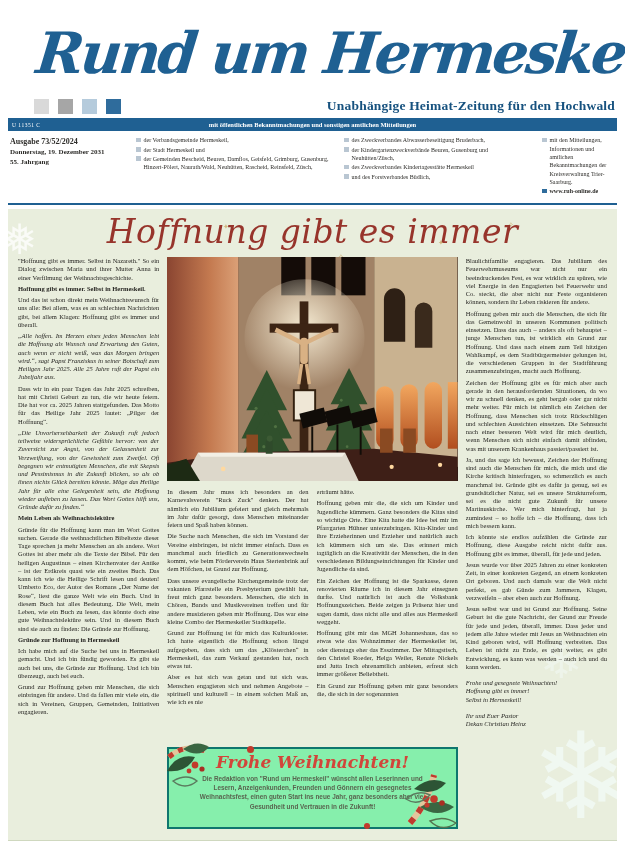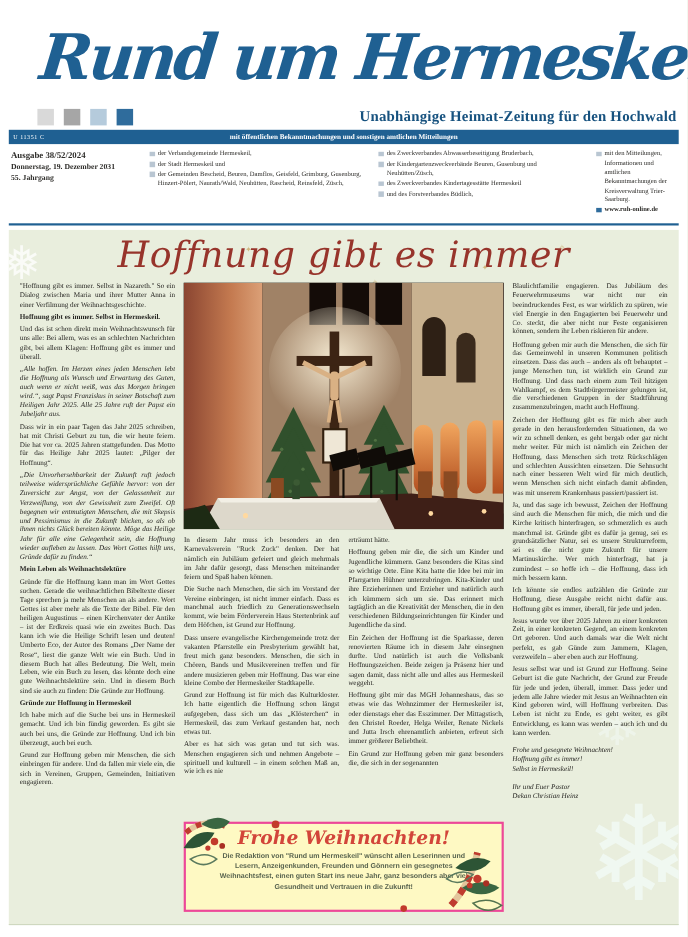--- a/index.html
+++ b/index.html
@@ -45,21 +45,21 @@
   .p-b { font-weight:bold; text-align:left; }
   .p-i { font-style:italic; white-space:pre-line; }
   .col1 { grid-area:1/1/4/2; } .photo { grid-area:1/2/2/4; } .col2 { grid-area:2/2/3/3; }
   .col3 { grid-area:2/3/3/4; } .xmas-box { grid-area:3/2/4/4; } .col4 { grid-area:1/4/4/5; }
   .sig { margin-top:8px; }
 
   .photo { background:#241510; overflow:hidden; }
   .photo svg { display:block; width:100%; height:100%; }
 
   
-  .xmas-box { background:#fef9c3; border:2px solid #ec4899; position:relative; padding:4px 30px 3px 30px; text-align:center; overflow:visible; }
+  .xmas-box { background:#86efac; border:2px solid #0f766e; position:relative; padding:4px 30px 3px 30px; text-align:center; overflow:visible; }
   .box-title { font-family:"DejaVu Serif", serif; font-style:italic; font-weight:bold; font-size:17px; color:#d2453a; line-height:1.1; }
   .box-body { font-family:"Liberation Sans", sans-serif; font-weight:bold; font-size:6.4px; line-height:1.45; color:#59644f; margin-top:2px; }
   .holly { position:absolute; pointer-events:none; }
   .holly-left { left:-4px; top:-8px; width:58px; height:52px; }
   .holly-right { right:-6px; bottom:-6px; width:62px; height:70px; }
   .berry-dot { position:absolute; border-radius:50%; background:#c23a2c; }
 
   
   .deco { position:absolute; z-index:0; pointer-events:none; color:rgba(248,252,249,0.85); }
   .sf-big { right:-14px; bottom:2px; font-size:120px; line-height:1; color:rgba(241,248,243,0.9); }
@@ -86,21 +86,21 @@
       </div>
       <div class="np-subtitle">Unabhängige Heimat-Zeitung für den Hochwald</div>
     </div>
     <div class="blue-bar">
       <span class="postal">U 11351 C</span>
       <span class="bar-center">mit öffentlichen Bekanntmachungen und sonstigen amtlichen Mitteilungen</span>
     </div>
 
     <div class="issue-row">
       <div class="issue-meta">
-        <div class="issue-edition">Ausgabe 38/52/2024</div>
+        <div class="issue-edition">Ausgabe 73/52/2024</div>
         <div class="issue-date">Donnerstag, 19. Dezember 2031</div>
         <div class="issue-volume">55. Jahrgang</div>
       </div>
       <div class="cov-a">
           <div class="bullet-line">
             <span class="bsq"></span>
             <span>der Verbandsgemeinde Hermeskeil,</span>
           </div>
           <div class="bullet-line">
             <span class="bsq"></span>

